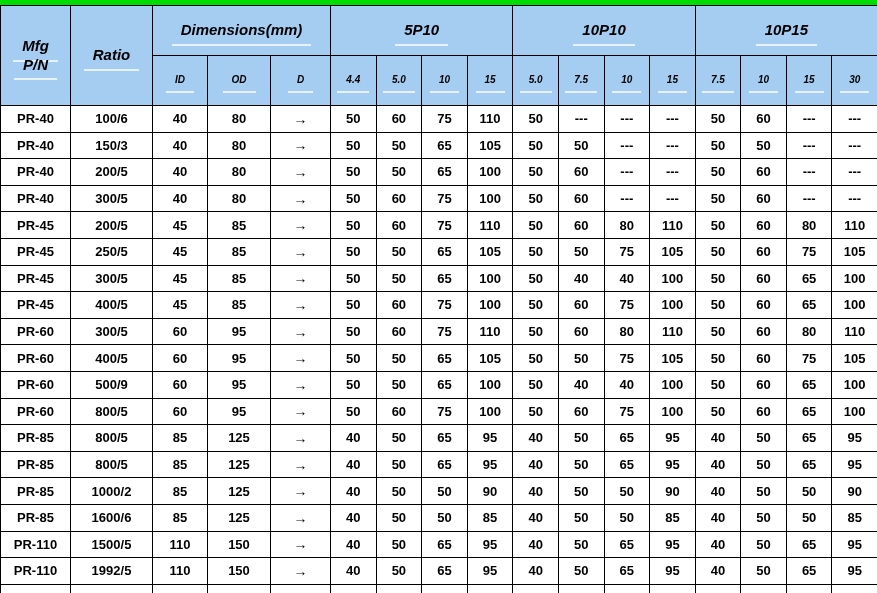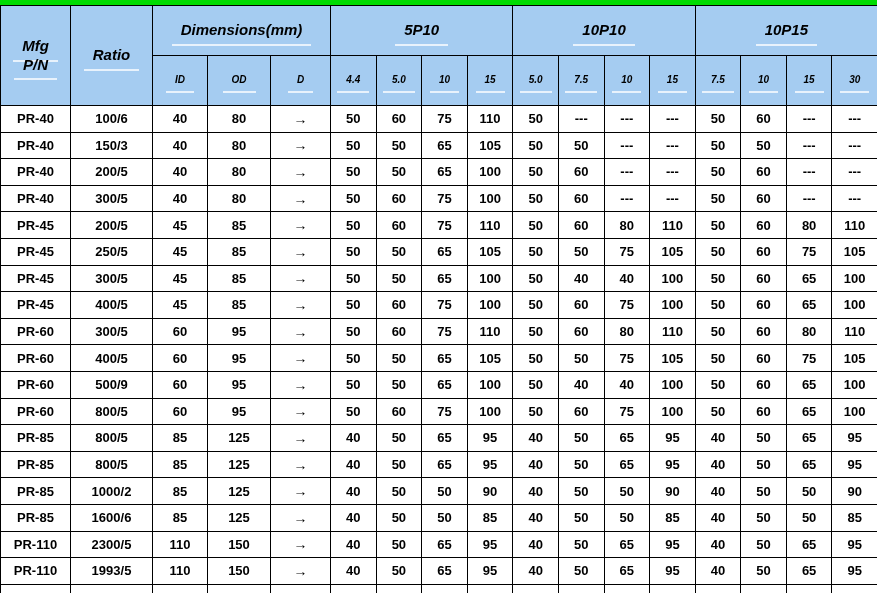--- a/index.html
+++ b/index.html
@@ -395,40 +395,40 @@
         <td class="num">50</td>
         <td class="num">50</td>
         <td class="num">85</td>
         <td class="num">40</td>
         <td class="num">50</td>
         <td class="num">50</td>
         <td class="num">85</td>
       </tr>
       <tr>
         <td class="mfg">PR-110</td>
-        <td class="ratio">2300/5</td>
+        <td class="ratio">1500/5</td>
         <td class="num">110</td>
         <td class="num">150</td>
         <td class="arrow">→</td>
         <td class="num">40</td>
         <td class="num">50</td>
         <td class="num">65</td>
         <td class="num">95</td>
         <td class="num">40</td>
         <td class="num">50</td>
         <td class="num">65</td>
         <td class="num">95</td>
         <td class="num">40</td>
         <td class="num">50</td>
         <td class="num">65</td>
         <td class="num">95</td>
       </tr>
       <tr>
         <td class="mfg">PR-110</td>
-        <td class="ratio">1993/5</td>
+        <td class="ratio">1992/5</td>
         <td class="num">110</td>
         <td class="num">150</td>
         <td class="arrow">→</td>
         <td class="num">40</td>
         <td class="num">50</td>
         <td class="num">65</td>
         <td class="num">95</td>
         <td class="num">40</td>
         <td class="num">50</td>
         <td class="num">65</td>

